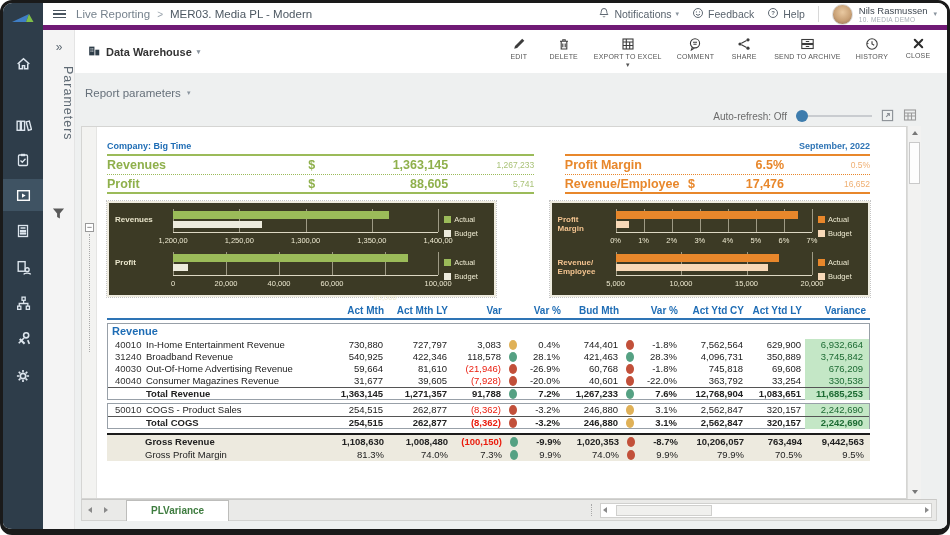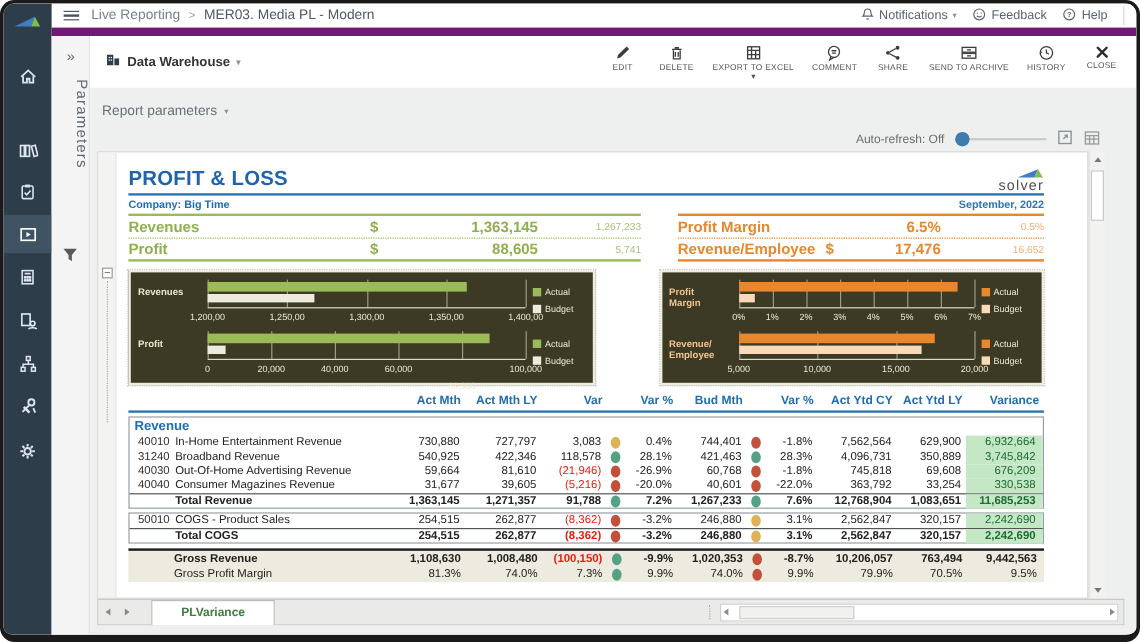--- a/index.html
+++ b/index.html
@@ -9,21 +9,21 @@
 
   
   .sidenav { width:40px; background:#2e3d4a; position:relative; flex:none; }
   .logo { height:27px; display:flex; align-items:center; justify-content:center; }
   .nav-ic { position:absolute; left:0; width:40px; height:32px; display:flex; align-items:center; justify-content:center; cursor:pointer; }
   .nav-ic.sel { background:#3f5363; }
   .nav-ic svg { display:block; }
 
   
   .main { flex:1; display:flex; flex-direction:column; min-width:0; }
-  .topbar { height:27px; background:#fff; border-bottom:7px solid #701a75; display:flex; align-items:center; padding:0 10px; gap:10px; flex:none; }
+  .topbar { height:27px; background:#fff; border-bottom:5px solid #701a75; display:flex; align-items:center; padding:0 10px; gap:10px; flex:none; }
   .burger { width:13px; cursor:pointer; }
   .burger i { display:block; height:1.5px; background:#4a5560; margin:2px 0; }
   .crumb { font-size:11.5px; color:#76828d; display:flex; gap:7px; align-items:center; }
   .crumb .cur { color:#4d5862; }
   .crumb .sep { color:#9aa4ad; font-size:10px; }
   .tb-right { margin-left:auto; display:flex; align-items:center; gap:13px; font-size:10.5px; color:#5a646e; }
   .tbitem { display:flex; align-items:center; gap:4px; cursor:pointer; }
   .chev { font-size:7px; color:#8a949e; }
   .vdiv { width:1px; height:16px; background:#d8d8d8; }
   .user { display:flex; align-items:center; gap:6px; cursor:pointer; }
@@ -243,20 +243,28 @@
           <span>Feedback</span>
         </div>
         <div class="tbitem">
           <span><svg width="12" height="12" viewBox="0 0 16 16" fill="none" stroke="#5a646e" stroke-width="1.3">
                 <circle cx="8" cy="8" r="6"></circle>
                 <text x="8" y="11" text-anchor="middle" font-size="8" fill="#5a646e" stroke="none" font-family="Liberation Sans,sans-serif" font-weight="bold">?</text>
               </svg></span>
           <span>Help</span>
         </div>
         <div class="vdiv"></div>
+        <div class="user">
+          <span class="avatar"></span>
+          <span>
+            <div class="uname">Nils Rasmussen</div>
+            <div class="uorg">10. Media Demo</div>
+          </span>
+          <span class="chev">▾</span>
+        </div>
       </div>
     </header>
 
     <div class="below">
 
       <div class="params-strip">
         <div class="pchev">»</div>
         <div class="ptext">Parameters</div>
         <div class="pfunnel">
           <svg width="13" height="13" viewBox="0 0 14 14">
@@ -379,30 +387,20 @@
           </div>
 
           <div class="sheet-area">
             <div class="sheet">
               <div class="outline-col">
                 <div class="obox">−</div>
                 <div class="oline"></div>
               </div>
 
               <div class="report">
-                <div class="rheader">
-                  <span class="rtitle">PROFIT &amp; LOSS</span>
-                  <span class="solver">
-                    <svg width="26" height="10" viewBox="0 0 26 10">
-                        <polygon points="4,9 18,9 21,2" fill="#3f7ec5"></polygon>
-                        <polygon points="18,9 25,9 21,2" fill="#7fbf49"></polygon>
-                      </svg>
-                    <span class="solver-txt">solver</span>
-                  </span>
-                </div>
                 <div class="subrow">
                   <span class="company">Company: Big Time</span>
                   <span class="period">September, 2022</span>
                 </div>
 
                 <div class="kpis">
                   <div class="kpi-green">
                       <div class="krow">
                         <span class="klabel">Revenues</span>
                         <span class="kcur">$</span>
@@ -633,21 +631,21 @@
                           <span class="c-num">-1.8%</span>
                           <span class="c-num">745,818</span>
                           <span class="c-num">69,608</span>
                           <span class="c-num c-variance">676,209</span>
                         </div>
                         <div class="trow">
                           <span class="c-code">40040</span>
                           <span class="c-name">Consumer Magazines Revenue</span>
                           <span class="c-num">31,677</span>
                           <span class="c-num">39,605</span>
-                          <span class="c-num neg">(5,216)</span>
+                          <span class="c-num neg">(7,928)</span>
                           <span class="c-dot">
                             <span class="dot" style="background: rgb(194, 80, 58);"></span>
                           </span>
                           <span class="c-num">-20.0%</span>
                           <span class="c-num">40,601</span>
                           <span class="c-dot">
                             <span class="dot" style="background: rgb(194, 80, 58);"></span>
                           </span>
                           <span class="c-num">-22.0%</span>
                           <span class="c-num">363,792</span>

